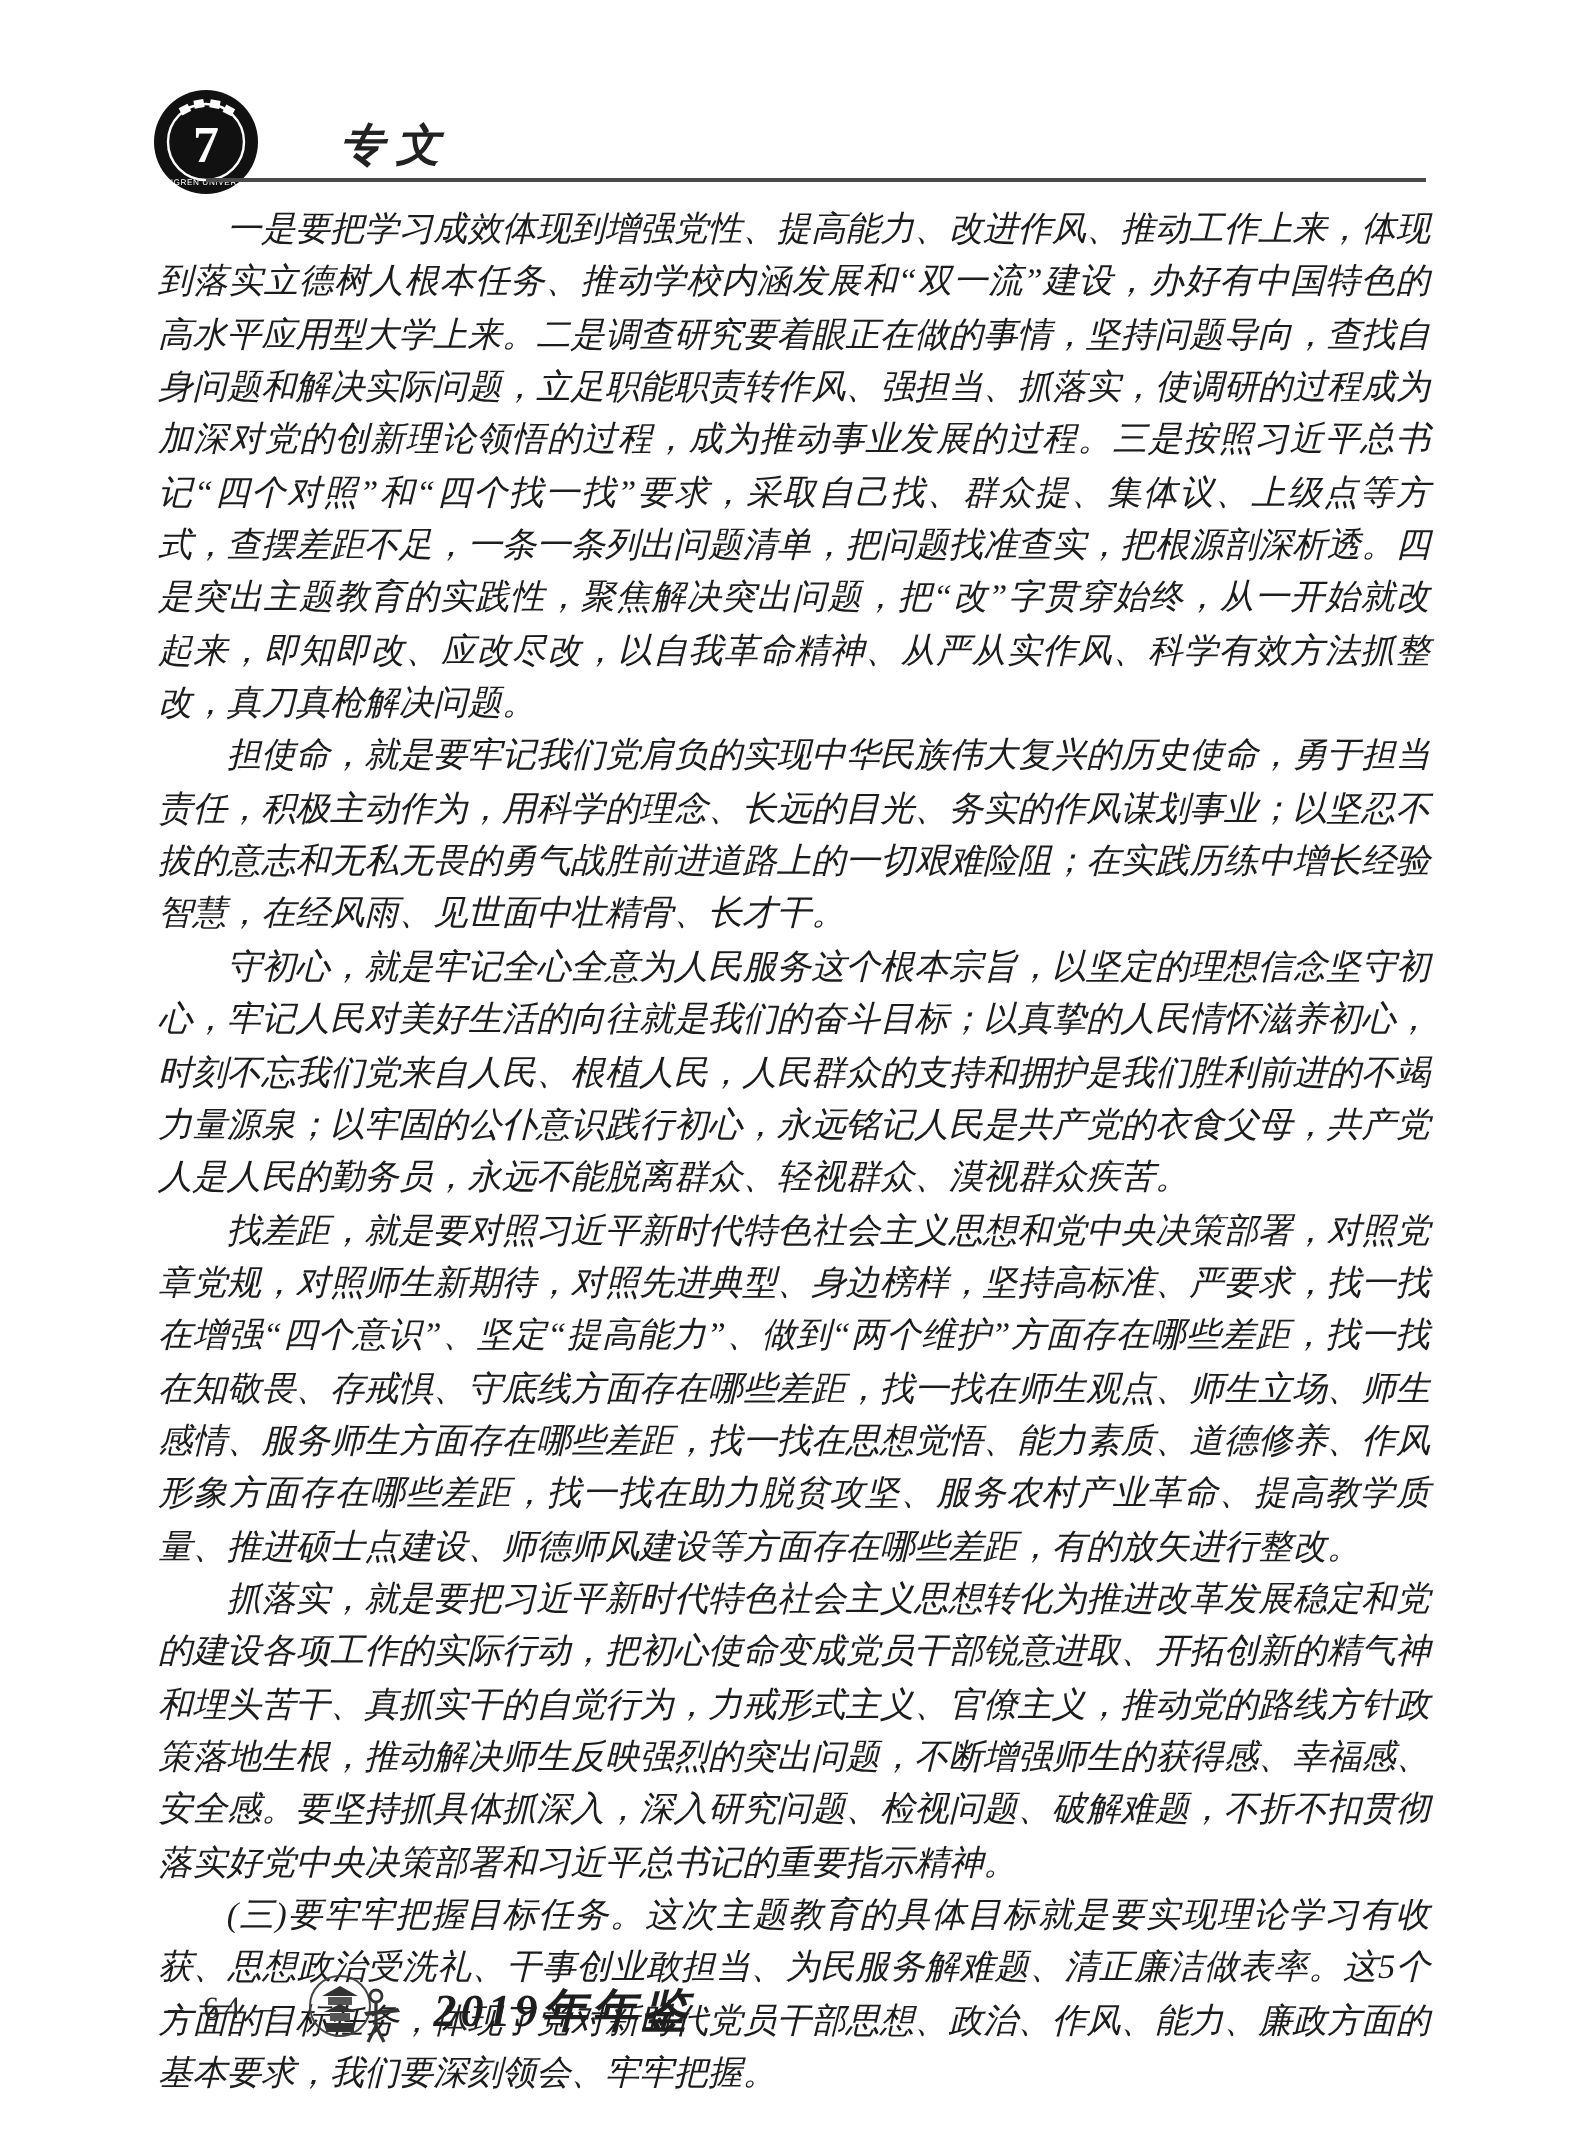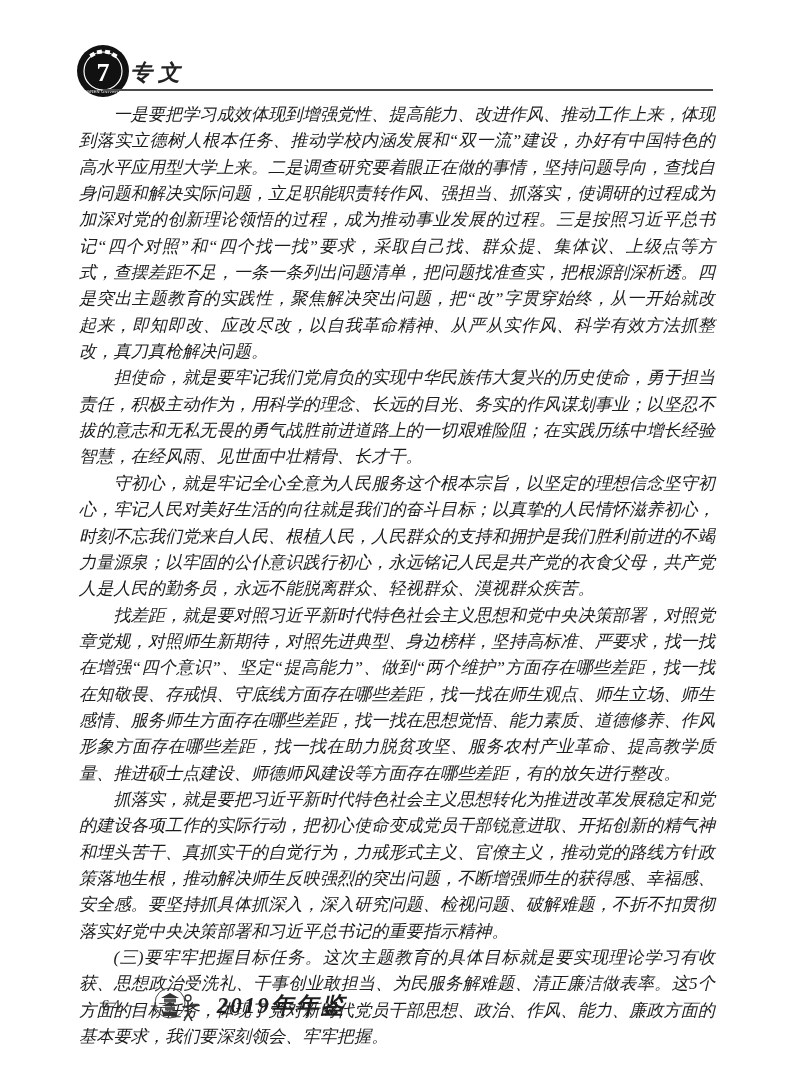--- a/index.html
+++ b/index.html
@@ -12,21 +12,21 @@
     font-family:"Liberation Serif","DejaVu Serif",serif;
     color:#1c1c1c;
   }
   
   .hdr-logo{
     position:absolute;left:76px;top:44px;width:54px;height:54px;
   }
   .hdr-section{
     position:absolute;left:130px;top:58px;
     font-size:22px;font-weight:600;font-style:italic;
-    letter-spacing:6px;color:#222;
+    letter-spacing:6px;color:#222;padding-left:40px;
   }
   .hdr-rule{
     position:absolute;left:103px;top:89px;width:610px;height:2px;
     background:#4b4b4b;
   }
   
   .article{
     position:absolute;left:79px;top:102px;width:636px;
     font-size:17.2px;line-height:26.35px;
     text-align:justify;

